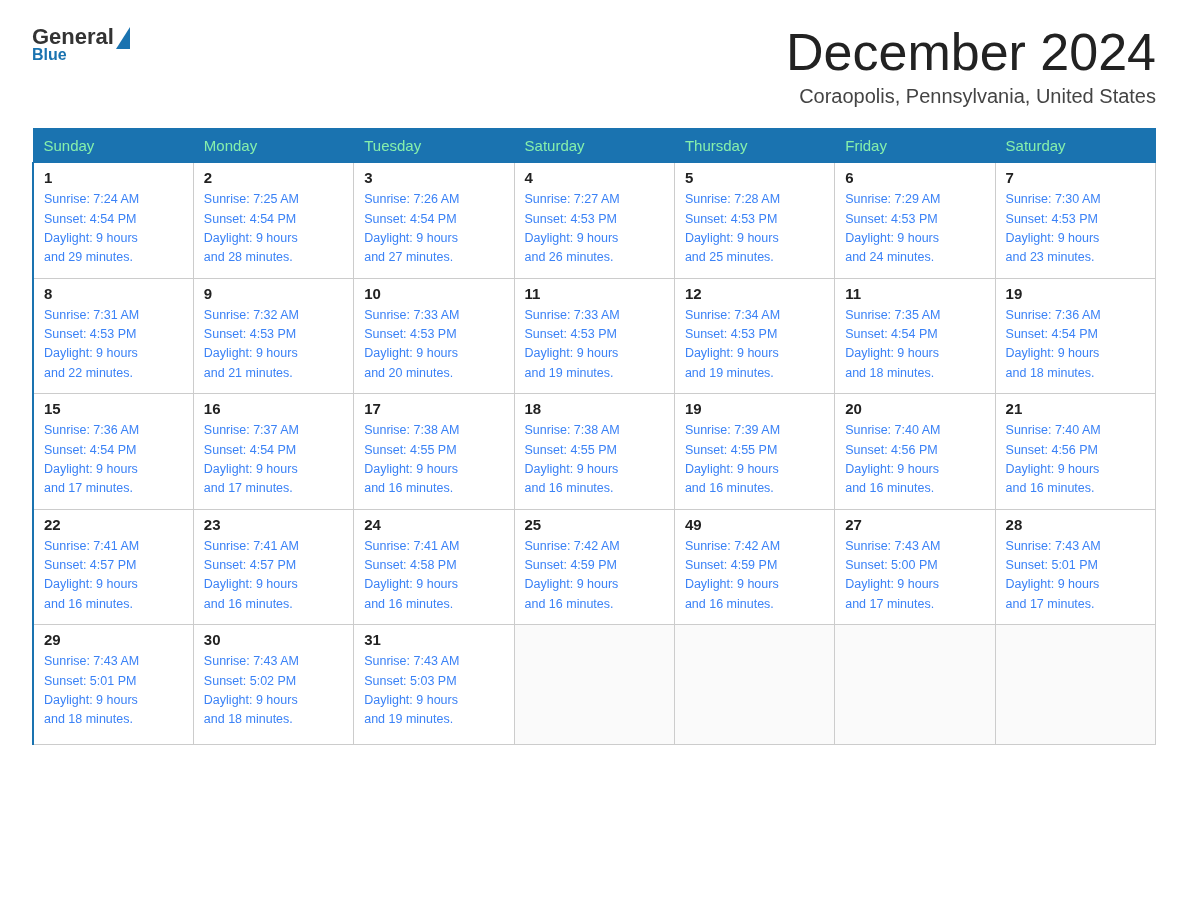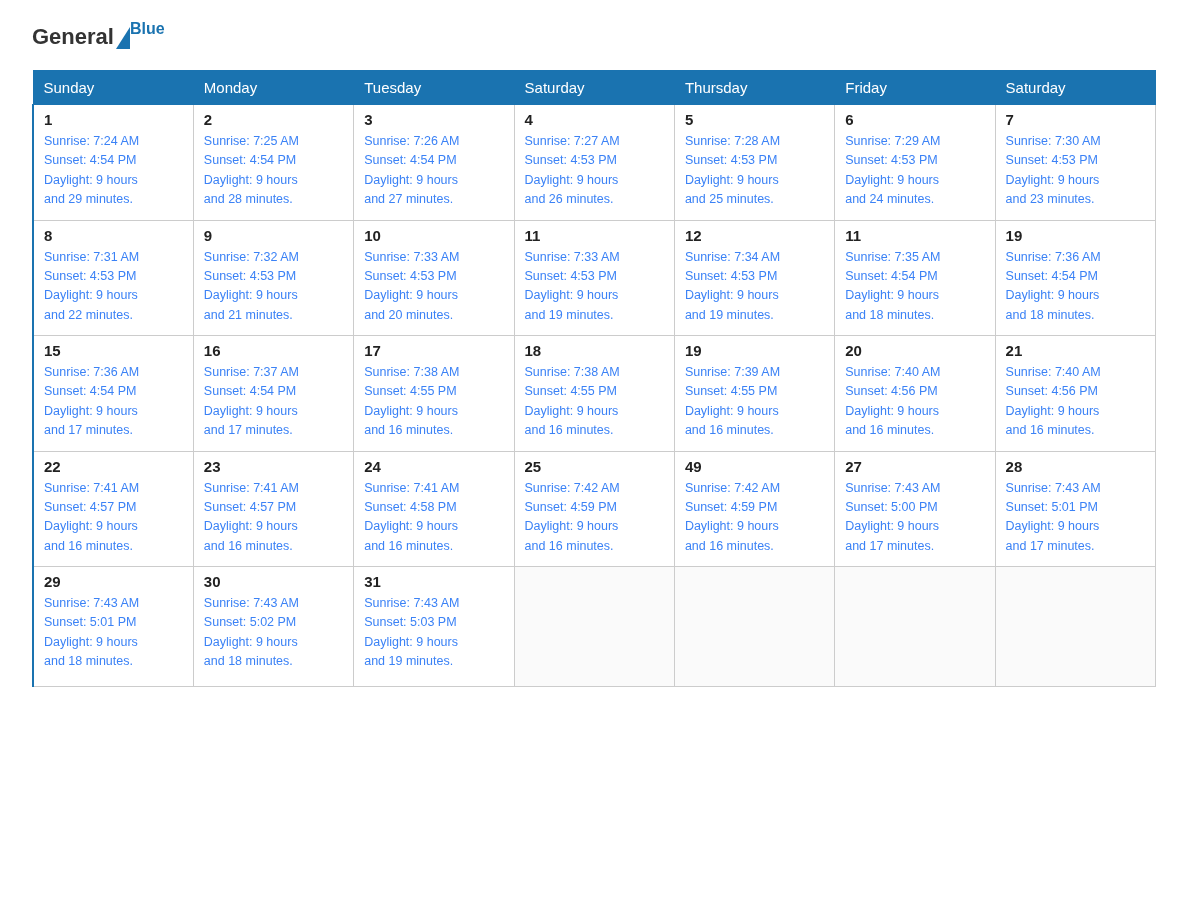--- a/index.html
+++ b/index.html
@@ -11,21 +11,21 @@
       min-height: 918px;
     }
     .header {
       display: flex;
       justify-content: space-between;
       align-items: flex-start;
       margin-bottom: 20px;
     }
     .logo {
       display: flex;
-      flex-direction: row;
+      flex-direction: column;
       align-items: flex-start;
     }
     .logo-top {
       display: flex;
       align-items: center;
     }
     .logo-general {
       font-size: 22px;
       font-weight: bold;
       color: #333;
@@ -60,21 +60,21 @@
     }
     table {
       width: 100%;
       border-collapse: collapse;
       table-layout: fixed;
     }
     thead tr {
       background-color: #1a73b0;
     }
     thead th {
-      color: #ffffff;
+      color: #86efac;
       font-size: 15px;
       font-weight: normal;
       padding: 8px 10px;
       text-align: left;
       border: 1px solid #1a73b0;
     }
     tbody td {
       vertical-align: top;
       padding: 6px 10px 10px 10px;
       border: 1px solid #ccc;
@@ -109,20 +109,24 @@
 </head>
 <body>
 
 <div class="header">
   <div class="logo">
     <div class="logo-top">
       <span class="logo-general">General</span>
       <div class="logo-triangle"></div>
     </div>
     <span class="logo-blue">Blue</span>
+  </div>
+  <div class="title-section">
+    <div class="month-title">December 2024</div>
+    <div class="location">Coraopolis, Pennsylvania, United States</div>
   </div>
 </div>
 
 <table>
   <thead>
     <tr>
       <th>Sunday</th>
       <th>Monday</th>
       <th>Tuesday</th>
       <th>Saturday</th>

